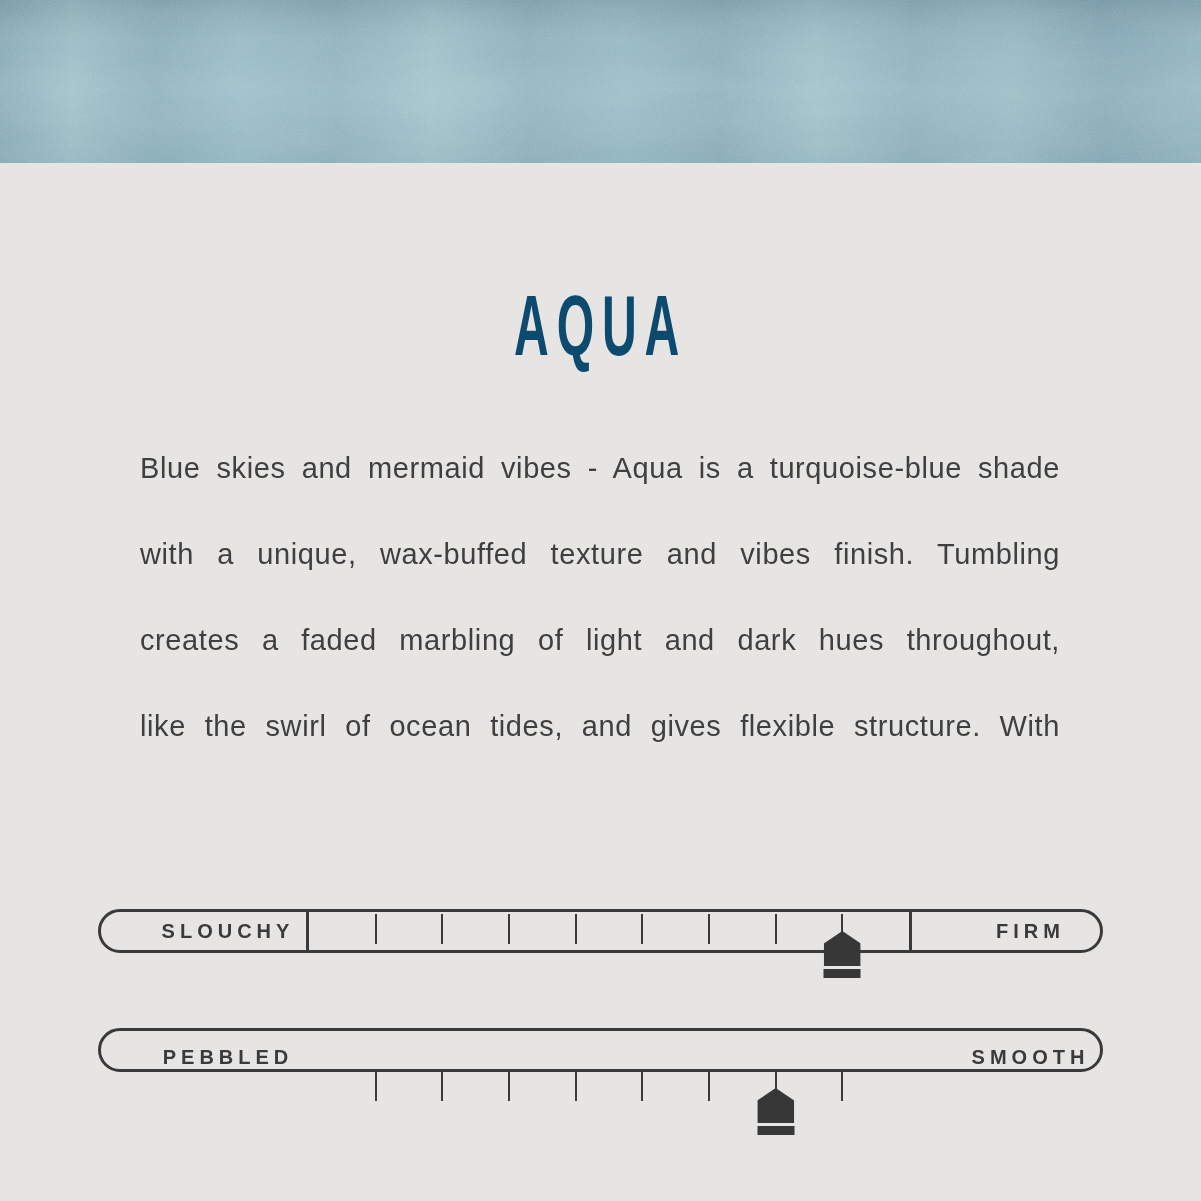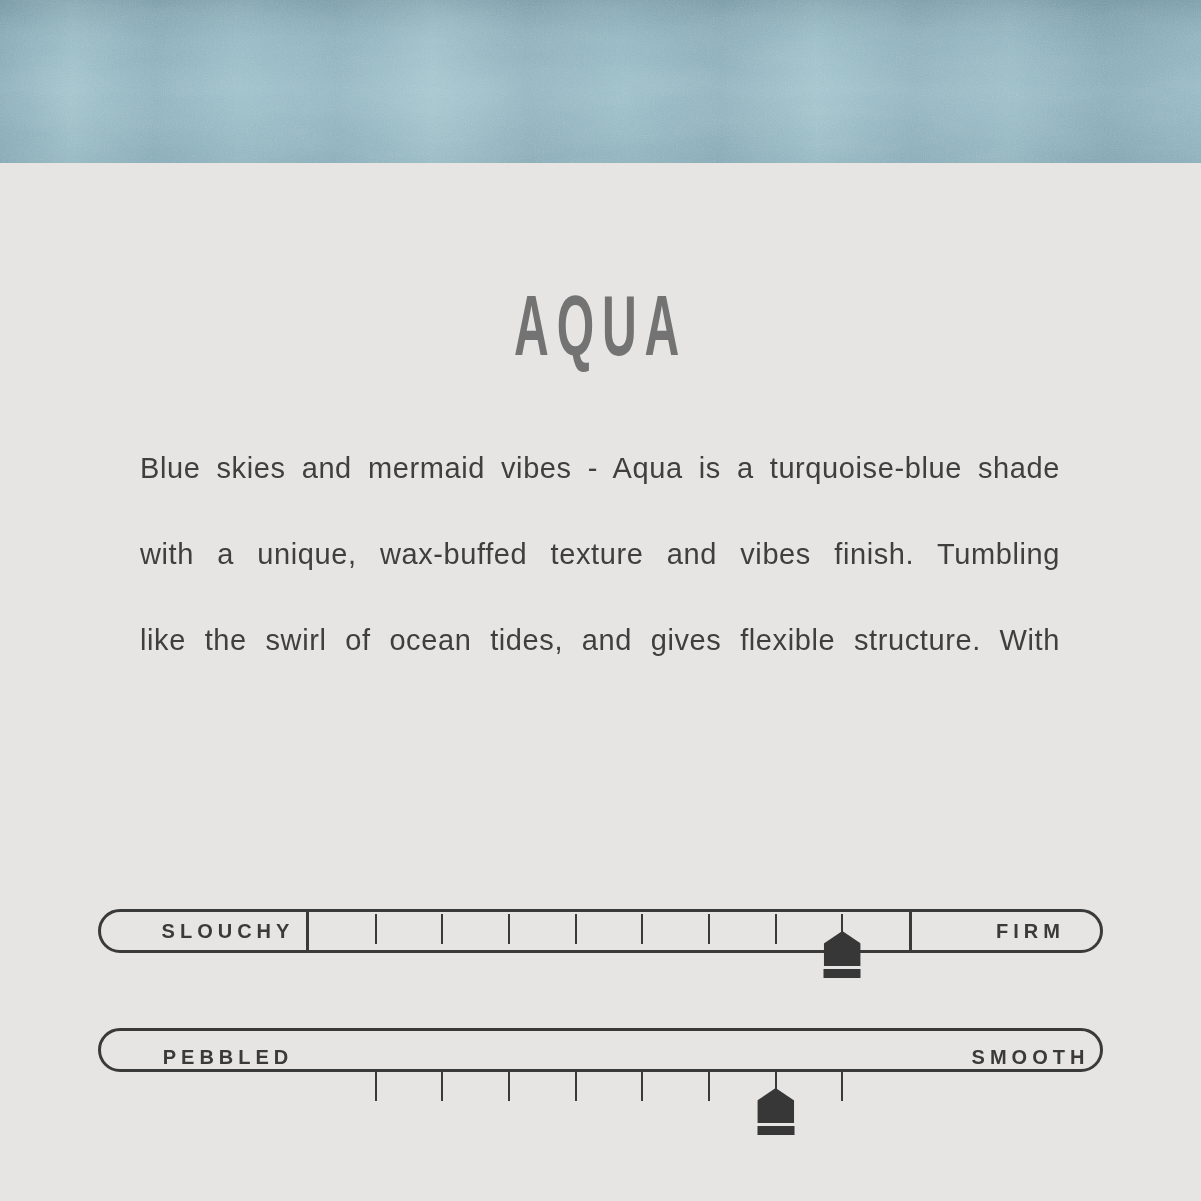--- a/index.html
+++ b/index.html
@@ -26,21 +26,21 @@
   
   .title {
     position: absolute;
     top: 282px;
     left: 0;
     width: 100%;
     margin: 0;
     text-align: center;
     font-size: 86px;
     font-weight: 700;
-    color: #737373;
+    color: #0c4a6e;
     line-height: 86px;
     letter-spacing: 14px;
   }
   .title-inner {
     display: inline-block;
     transform: scaleX(0.56) scaleY(1.0);
     transform-origin: 50% 50%;
     white-space: nowrap;
   }
 
@@ -182,20 +182,21 @@
       <rect width="1201" height="163" filter="url(#cloud)" opacity="0.22" style="mix-blend-mode:soft-light"></rect>
       <rect width="1201" height="163" filter="url(#grain)" opacity="0.28" style="mix-blend-mode:overlay"></rect>
     </svg>
   </div>
 
   <h1 class="title"><span class="title-inner">AQUA</span></h1>
 
   <div class="description">
     <p class="justify">Blue skies and mermaid vibes - Aqua is a turquoise-blue shade</p>
     <p class="justify">with a unique, wax-buffed texture and vibes finish. Tumbling</p>
+    <p class="justify">creates a faded marbling of light and dark hues throughout,</p>
     <p class="justify">like the swirl of ocean tides, and gives flexible structure. With</p>
   </div>
 
   <div class="slider slider-1">
     <div class="cap left">SLOUCHY</div>
     <div class="mid">
         <div class="tick" style="left: 11.1111%;"></div>
         <div class="tick" style="left: 22.2222%;"></div>
         <div class="tick" style="left: 33.3333%;"></div>
         <div class="tick" style="left: 44.4444%;"></div>

